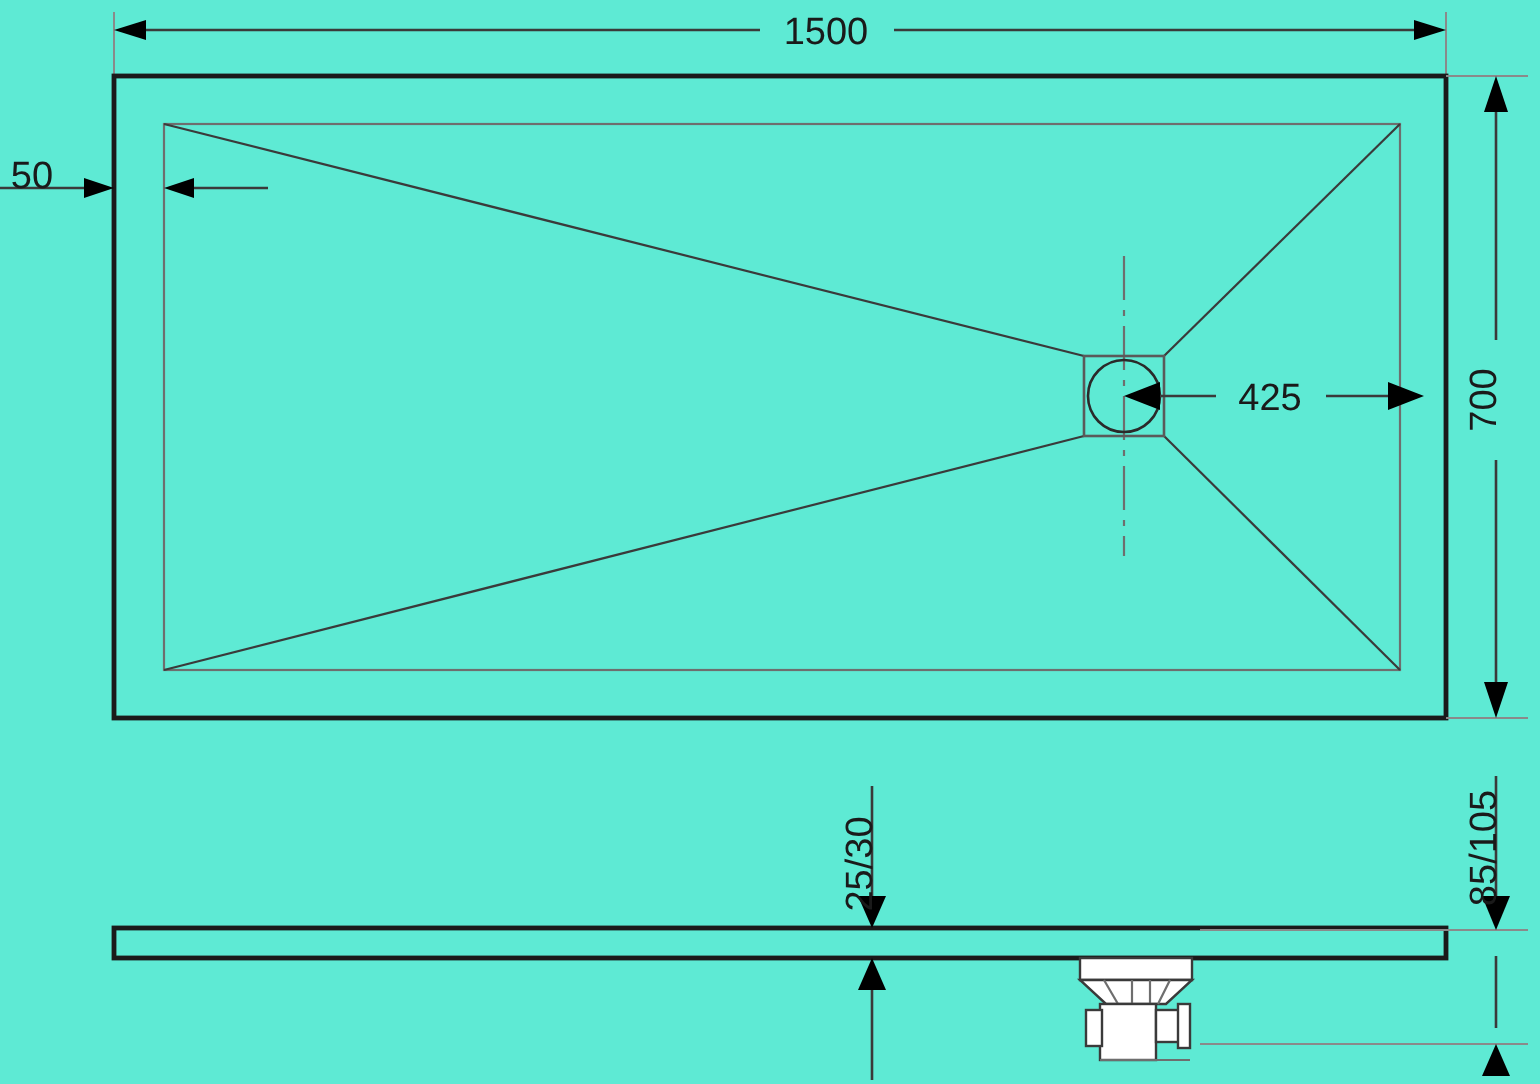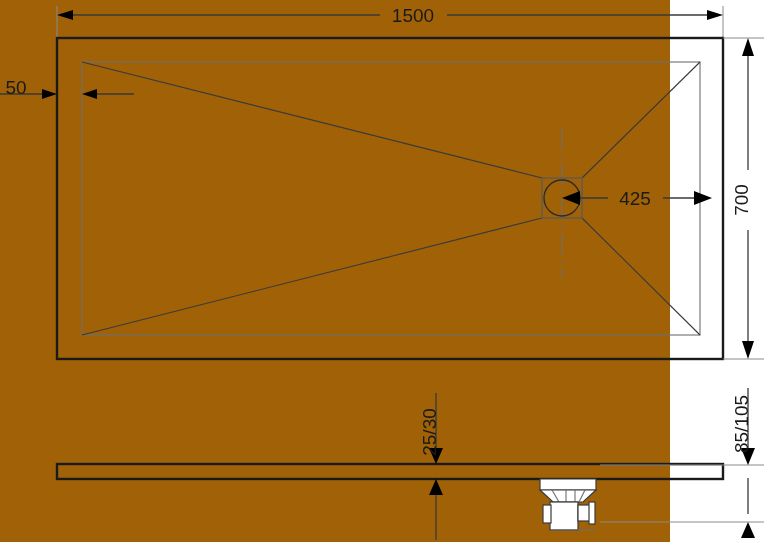--- a/index.html
+++ b/index.html
@@ -9,23 +9,23 @@
     background: #ffffff;
   }
   body {
     width: 770px;
     height: 542px;
     overflow: hidden;
     font-family: "Liberation Sans", sans-serif;
   }
   #drawing-root {
     position: relative;
-    width: 670px;
+    width: 770px;
     height: 542px;
-    background: #a16207;
+    background: #5eead4;
   }
   svg#technical-drawing {
     display: block;
     width: 770px;
     height: 542px;
   }
   .dim-text {
     font-family: "Liberation Sans", sans-serif;
     font-size: 19px;
     fill: #1a1a1a;

